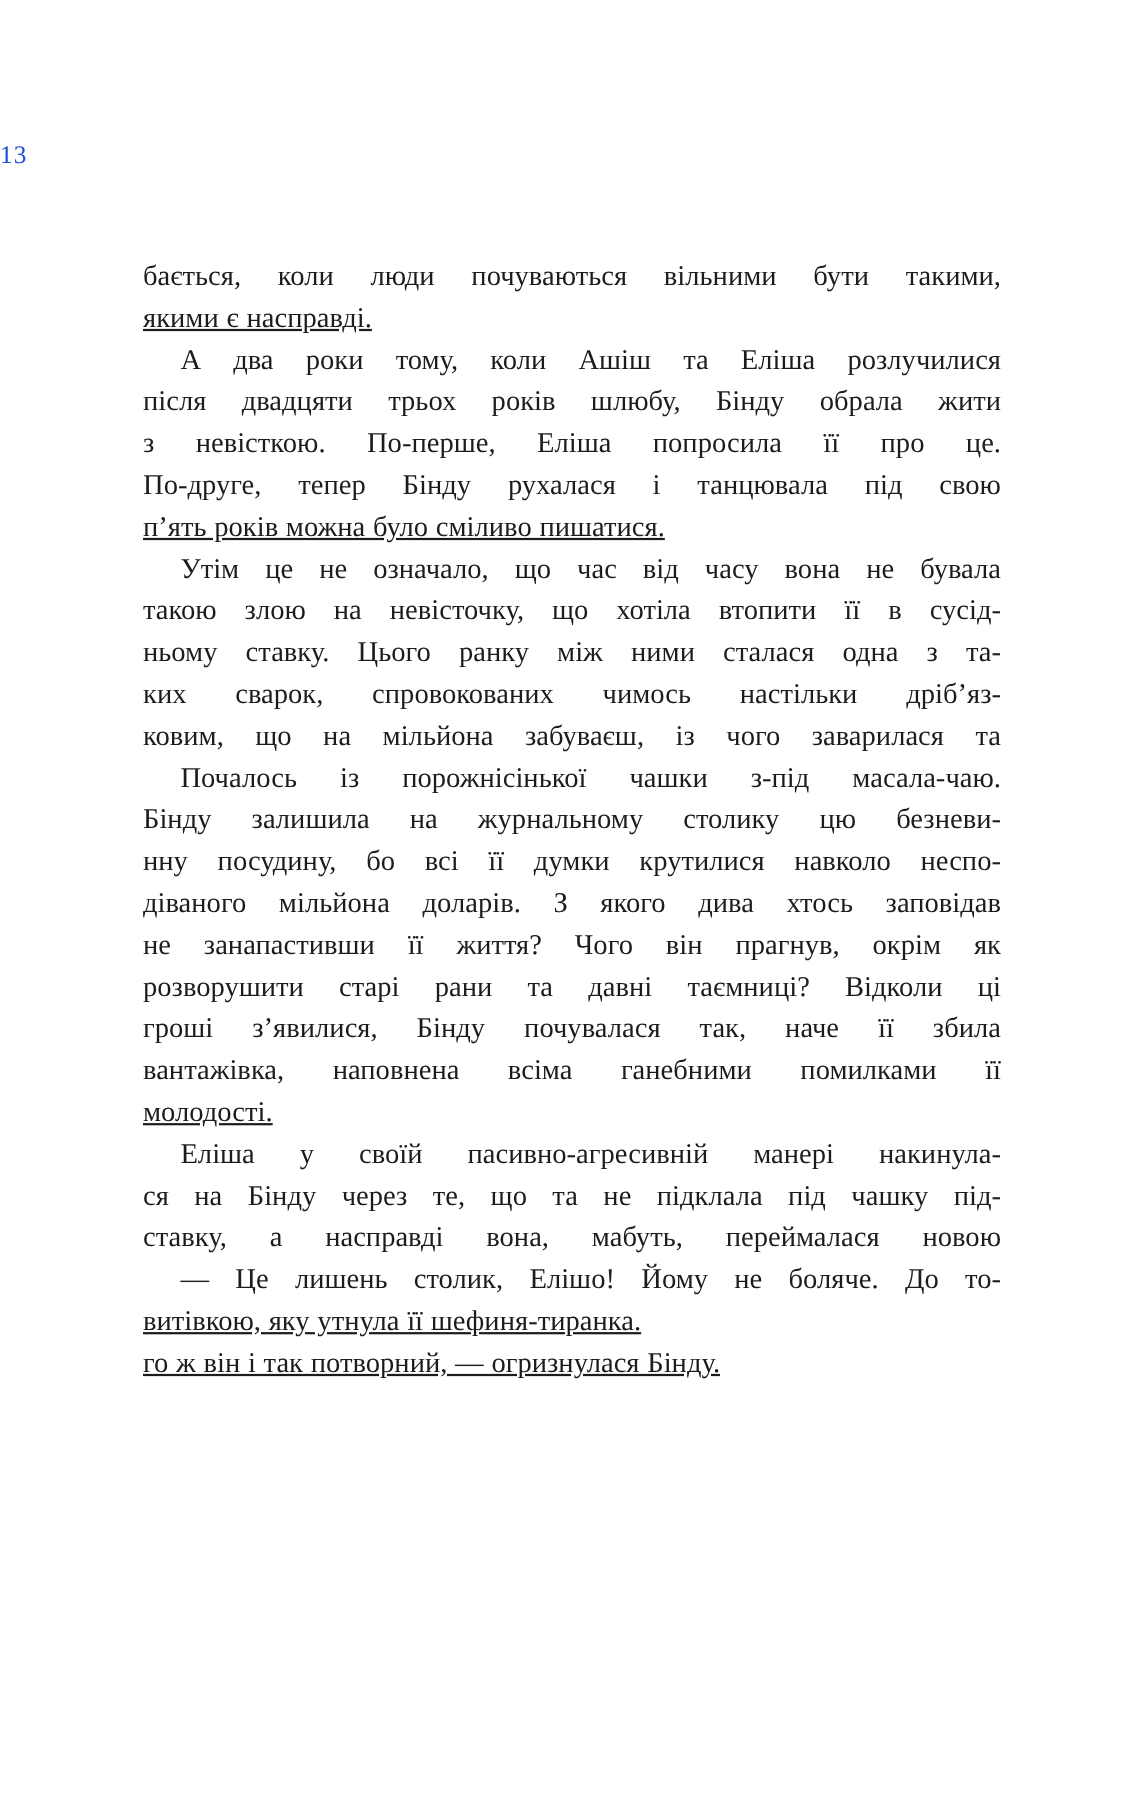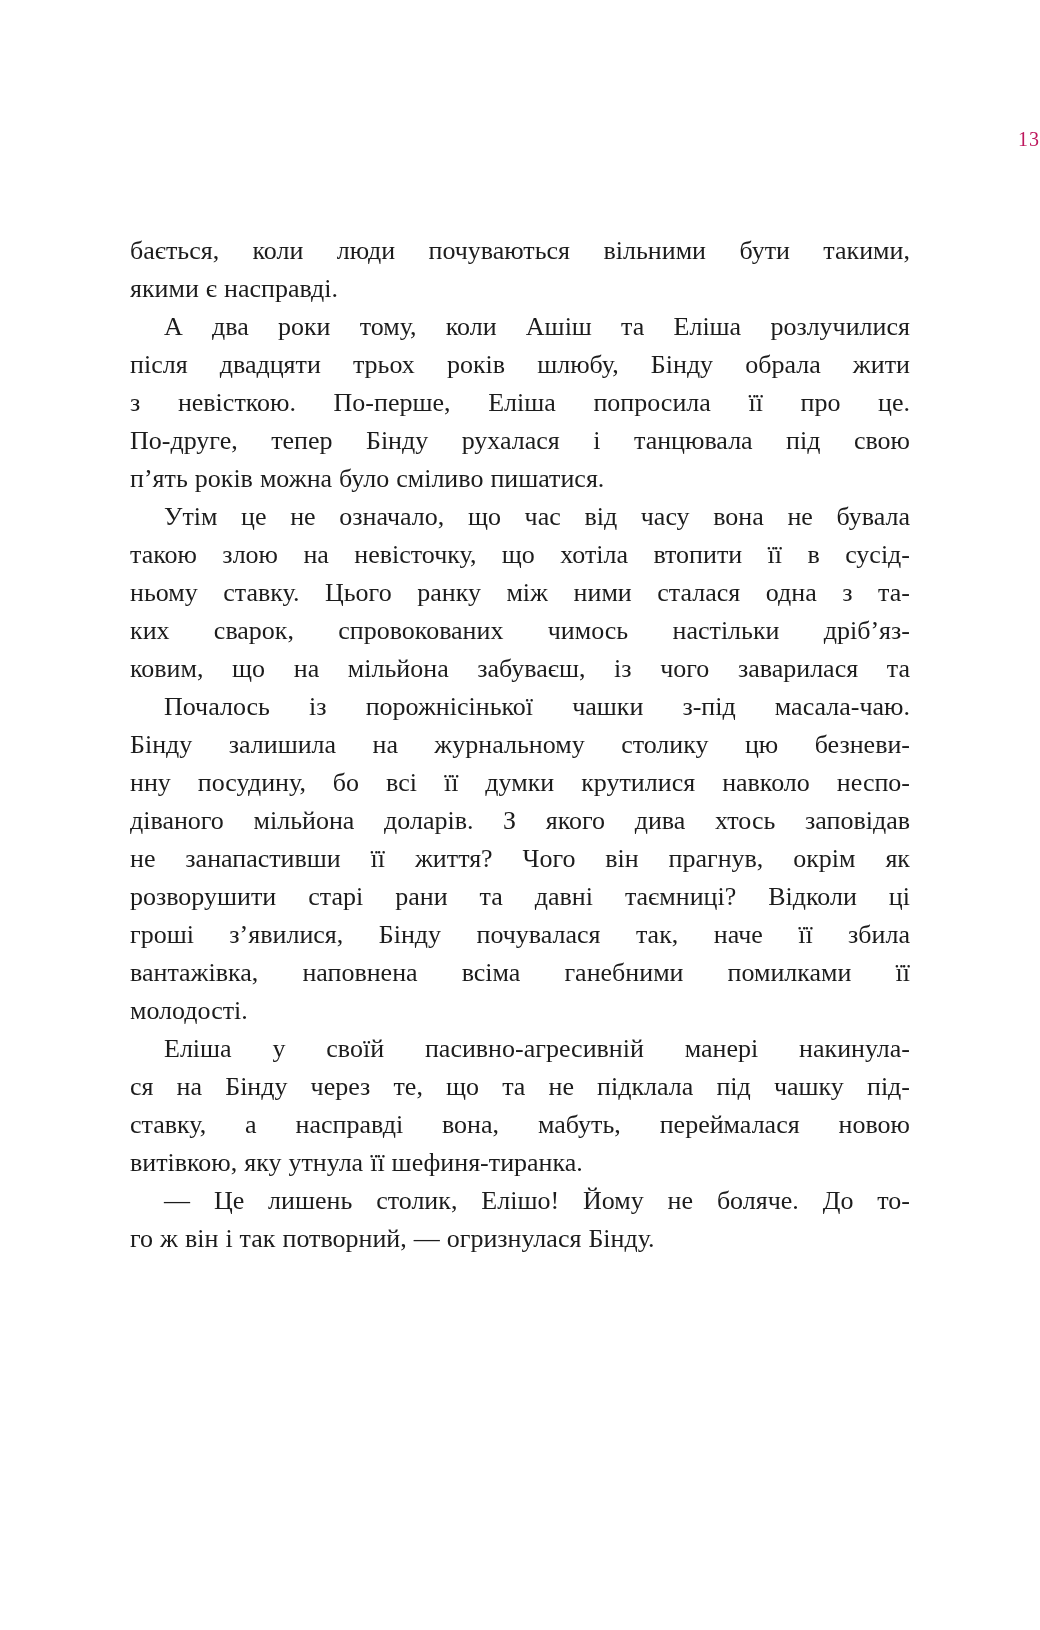--- a/index.html
+++ b/index.html
@@ -14,43 +14,44 @@
     background: #ffffff;
     font-family: "Liberation Serif", "DejaVu Serif", serif;
     color: #1c1c1c;
     overflow: hidden;
   }
   .page-number {
     position: absolute;
     top: 128px;
     left: 0;
     width: 100%;
-    text-align: right;
-    font-size: 20px;
+    text-align: left;
+    font-size: 23px;
     letter-spacing: 1px;
-    color: #be185d;
+    color: #1d4ed8;
   }
   .text-block {
     position: absolute;
     top: 203px;
     left: 130px;
     width: 780px;
     font-size: 26px;
     line-height: 38px;
     margin-top: 29px;
   }
   .line {
     text-align: justify;
     text-align-last: justify;
     white-space: normal;
     word-spacing: 0.5px;
   }
   .line.last {
     text-align: center;
     text-align-last: left;
+    text-decoration: underline;
   }
   .line.indent {
     text-indent: 34px;
   }
 </style>
 </head>
 <body>
 
 <div class="book-page">
   <div class="page-number">13</div>
@@ -72,17 +73,17 @@
       <div class="line">нну посудину, бо всі її думки крутилися навколо неспо-</div>
       <div class="line">діваного мільйона доларів. З якого дива хтось заповідав</div>
       <div class="line">не занапастивши її життя? Чого він прагнув, окрім як</div>
       <div class="line">розворушити старі рани та давні таємниці? Відколи ці</div>
       <div class="line">гроші з’явилися, Бінду почувалася так, наче її збила</div>
       <div class="line">вантажівка, наповнена всіма ганебними помилками її</div>
       <div class="line last">молодості.</div>
       <div class="line indent">Еліша у своїй пасивно-агресивній манері накинула-</div>
       <div class="line">ся на Бінду через те, що та не підклала під чашку під-</div>
       <div class="line">ставку, а насправді вона, мабуть, переймалася новою</div>
+      <div class="line indent">— Це лишень столик, Елішо! Йому не боляче. До то-</div>
       <div class="line last">витівкою, яку утнула її шефиня-тиранка.</div>
-      <div class="line indent">— Це лишень столик, Елішо! Йому не боляче. До то-</div>
       <div class="line last">го ж він і так потворний, — огризнулася Бінду.</div>
     </div>
 </div>
 
 </body></html>

